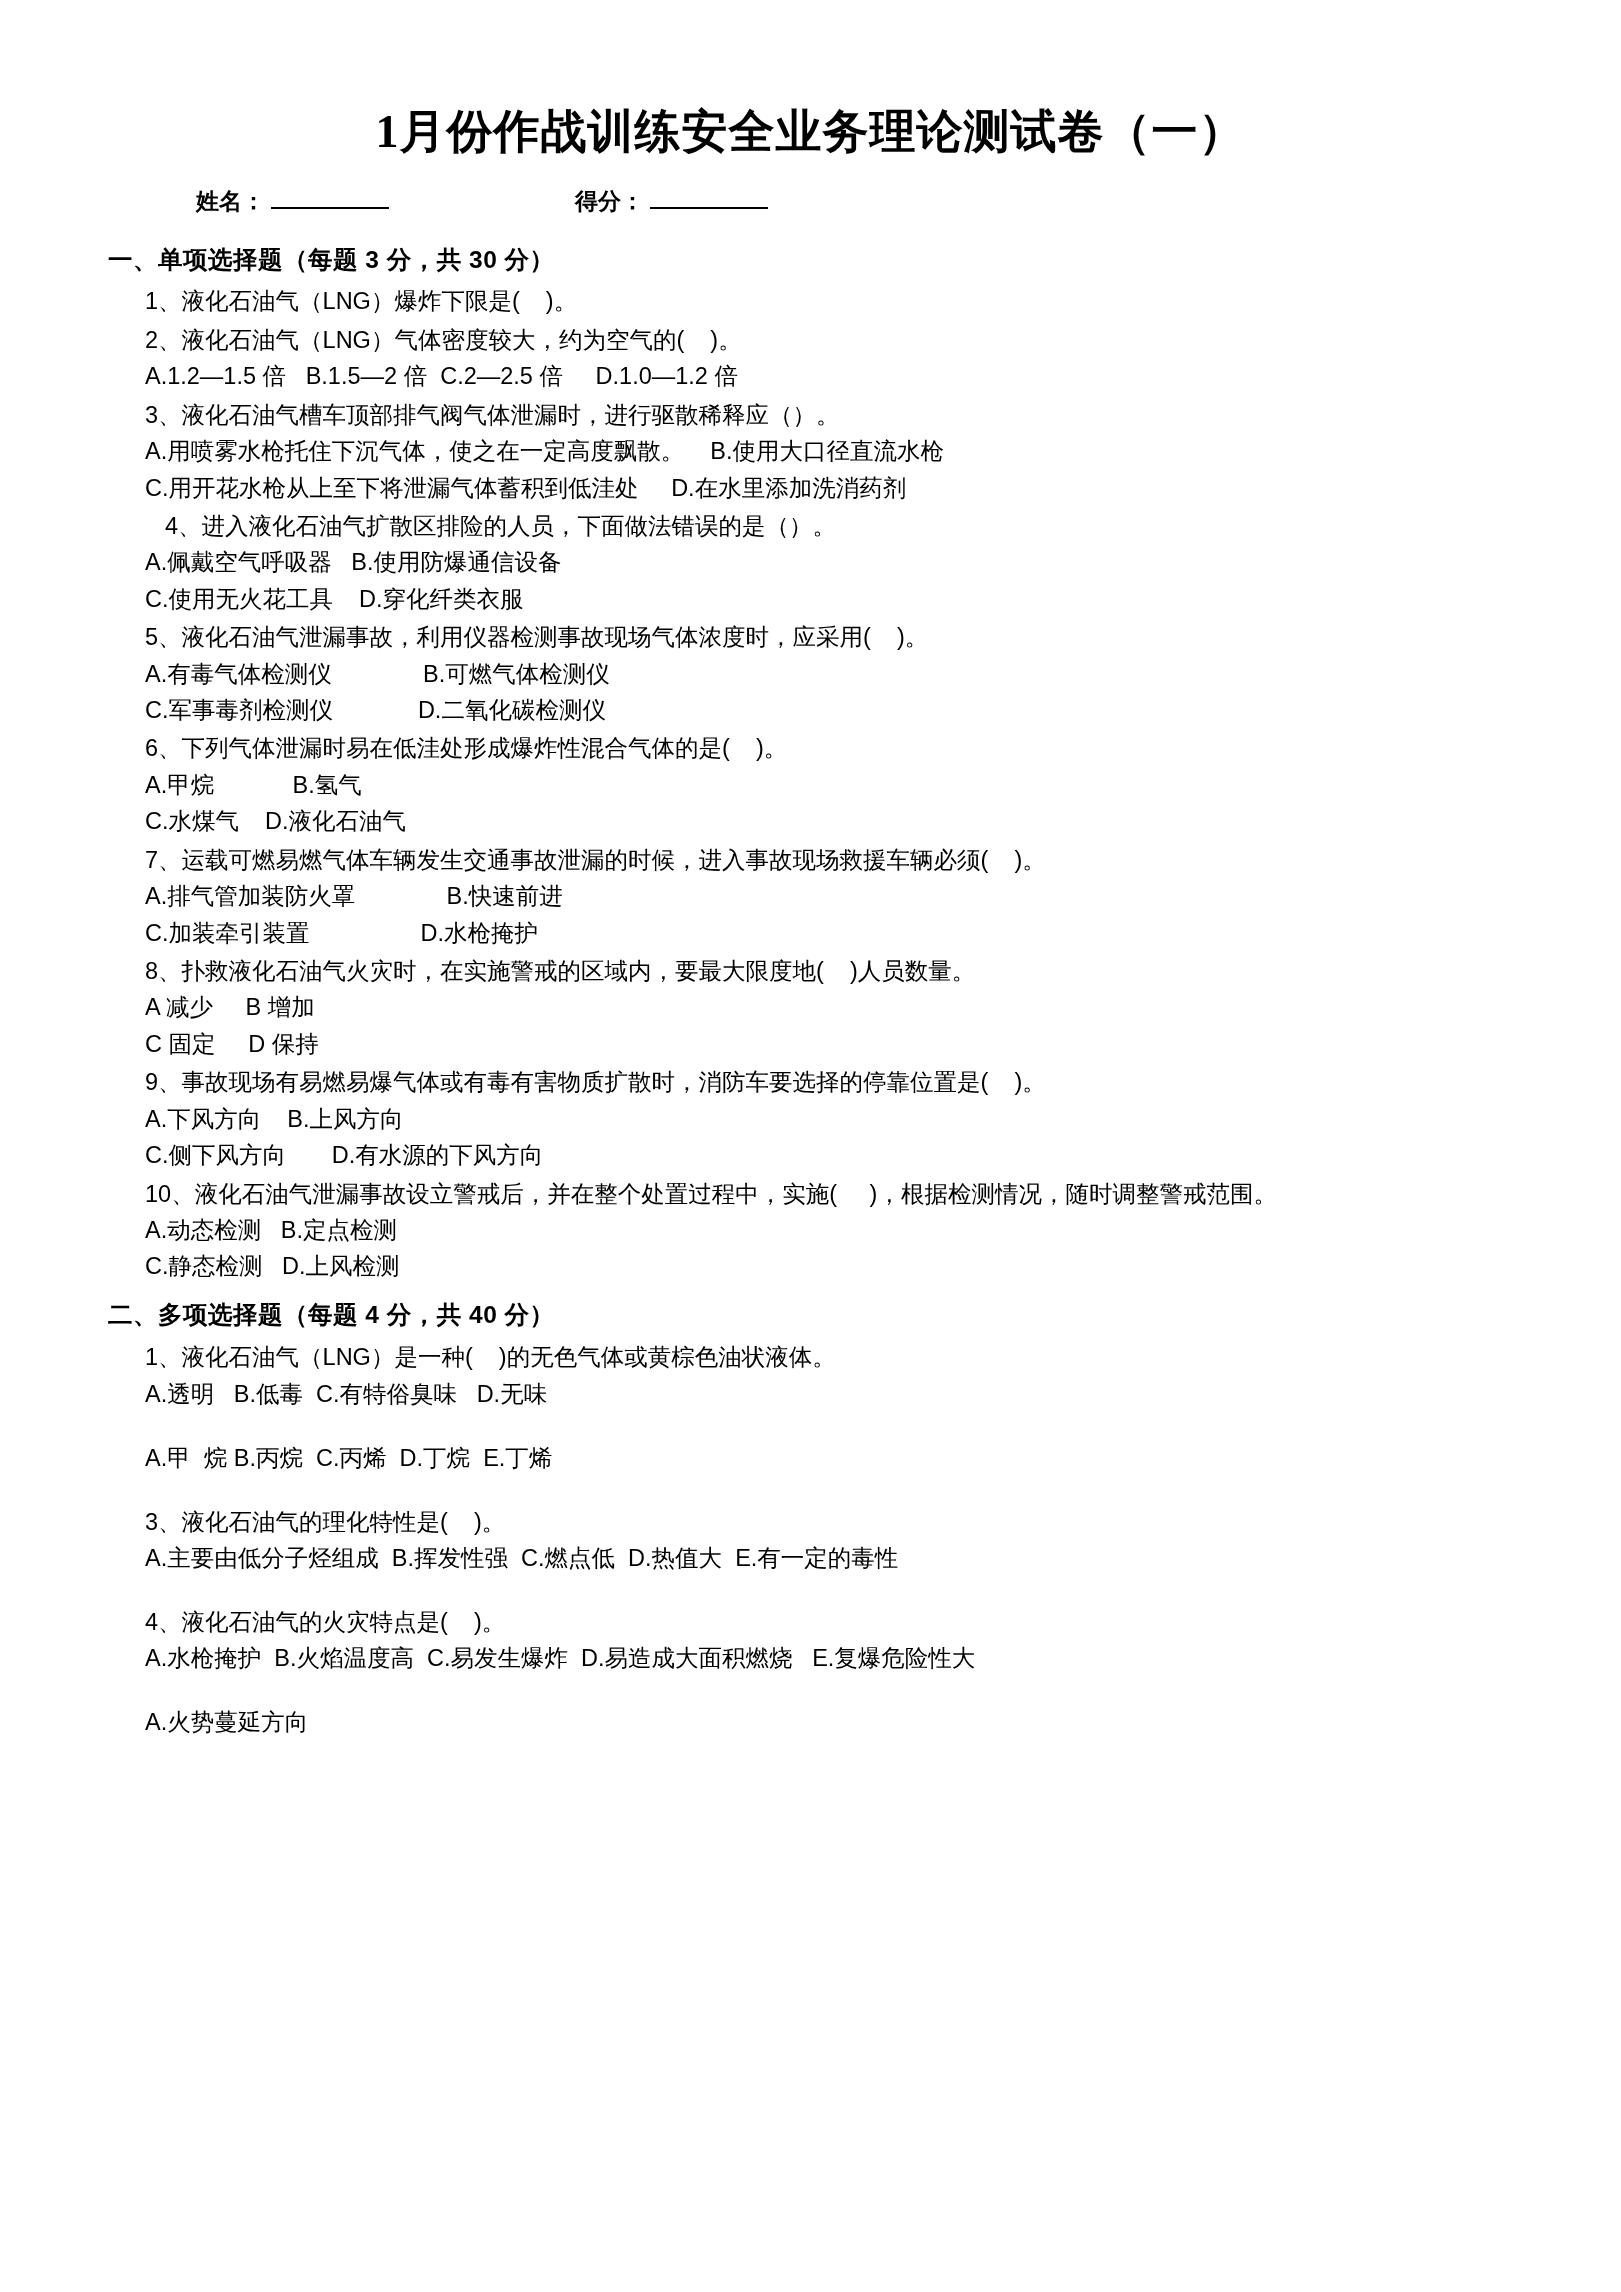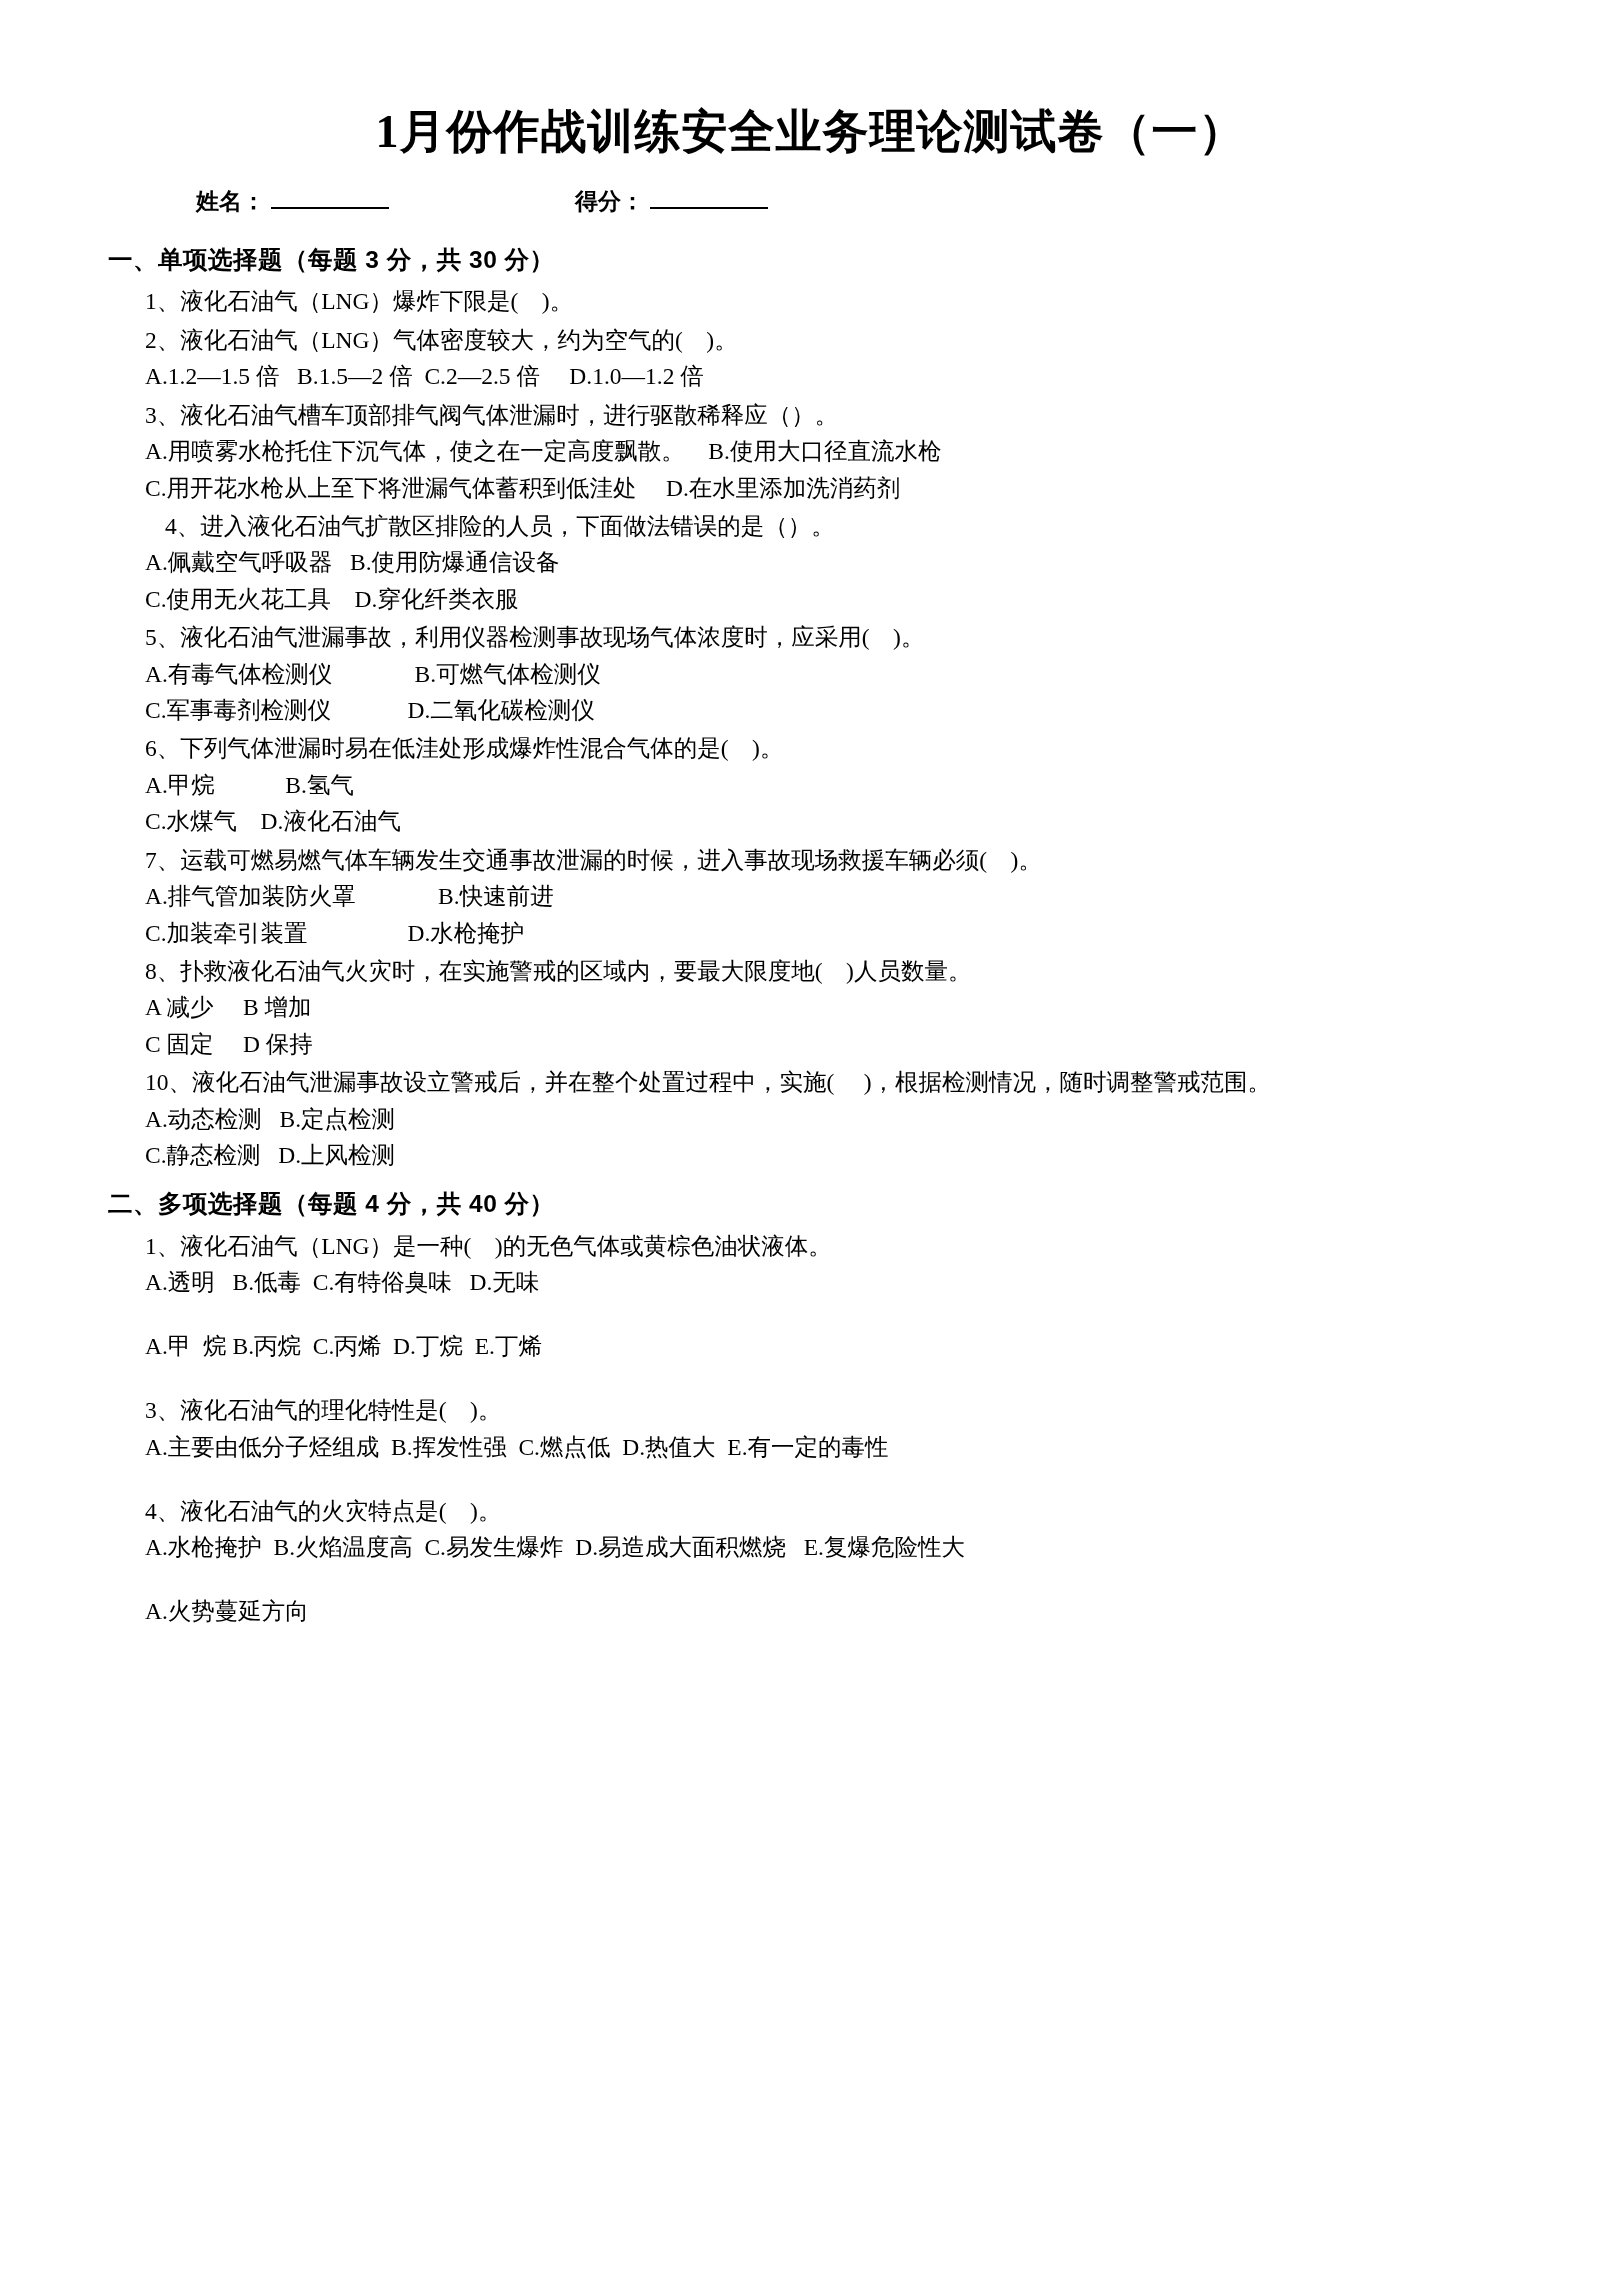--- a/index.html
+++ b/index.html
@@ -74,21 +74,20 @@
     line-height: 1.55;
     margin: 0;
     padding-left: 37px;
     white-space: pre-wrap;
   }
   .spacer {
     height: 25.5px;
   }
   .block {
     margin-bottom: 2px;
-    font-family: Liberation Serif, serif;
   }
 </style>
 </head>
 <body>
 
 <div class="page">
 
   <div class="doc-title">1月份作战训练安全业务理论测试卷（一）</div>
 
   <div class="id-row">
@@ -143,20 +142,25 @@
     <p class="opt">A.排气管加装防火罩              B.快速前进</p>
     <p class="opt">C.加装牵引装置                 D.水枪掩护</p>
   </div>
 
   <div class="block">
     <p class="q">8、扑救液化石油气火灾时，在实施警戒的区域内，要最大限度地(    )人员数量。</p>
     <p class="opt">A 减少     B 增加</p>
     <p class="opt">C 固定     D 保持</p>
   </div>
 
+  <div class="block">
+    <p class="q">9、事故现场有易燃易爆气体或有毒有害物质扩散时，消防车要选择的停靠位置是(    )。</p>
+    <p class="opt">A.下风方向    B.上风方向</p>
+    <p class="opt">C.侧下风方向       D.有水源的下风方向</p>
+  </div>
 
   <div class="block">
     <p class="q">10、液化石油气泄漏事故设立警戒后，并在整个处置过程中，实施(     )，根据检测情况，随时调整警戒范围。</p>
     <p class="opt">A.动态检测   B.定点检测</p>
     <p class="opt">C.静态检测   D.上风检测</p>
   </div>
 
   <div class="section-head">二、多项选择题（每题 4 分，共 40 分）</div>
 
   <div class="block">

